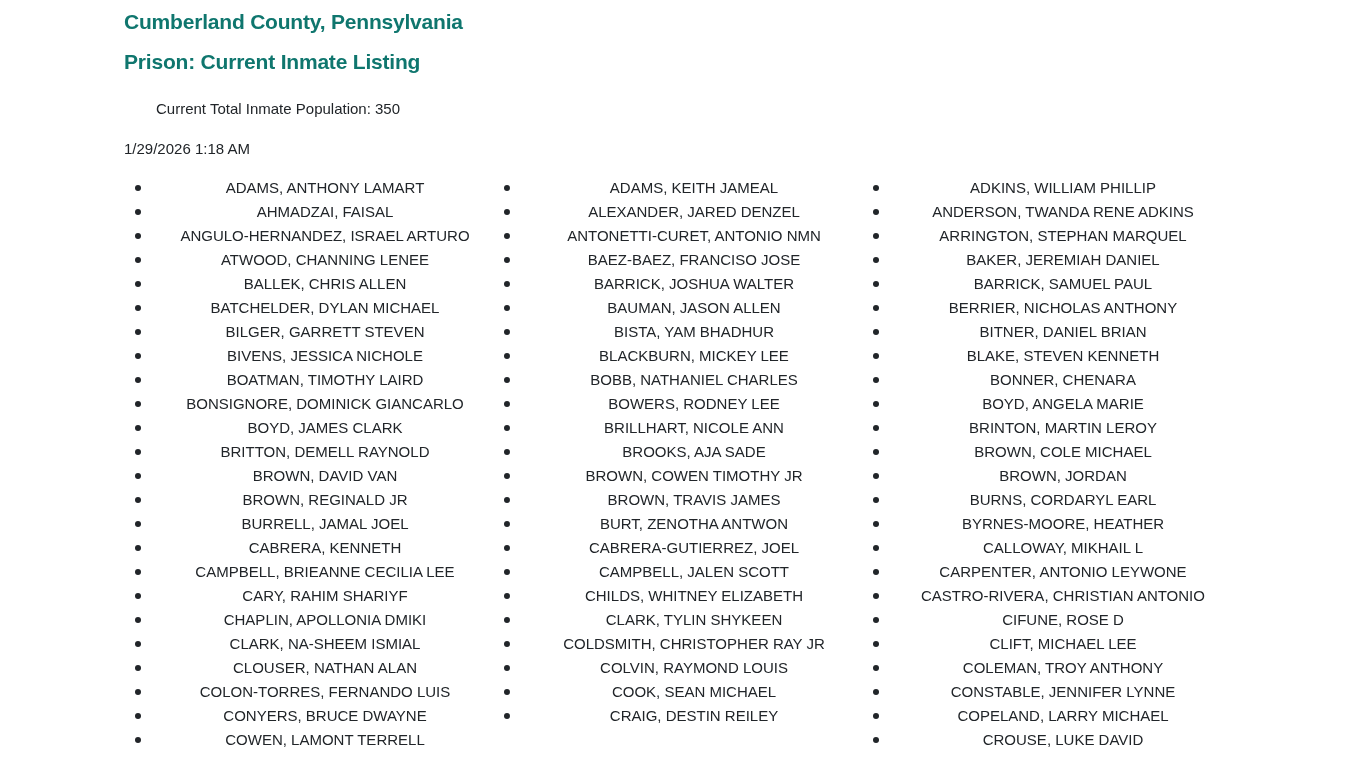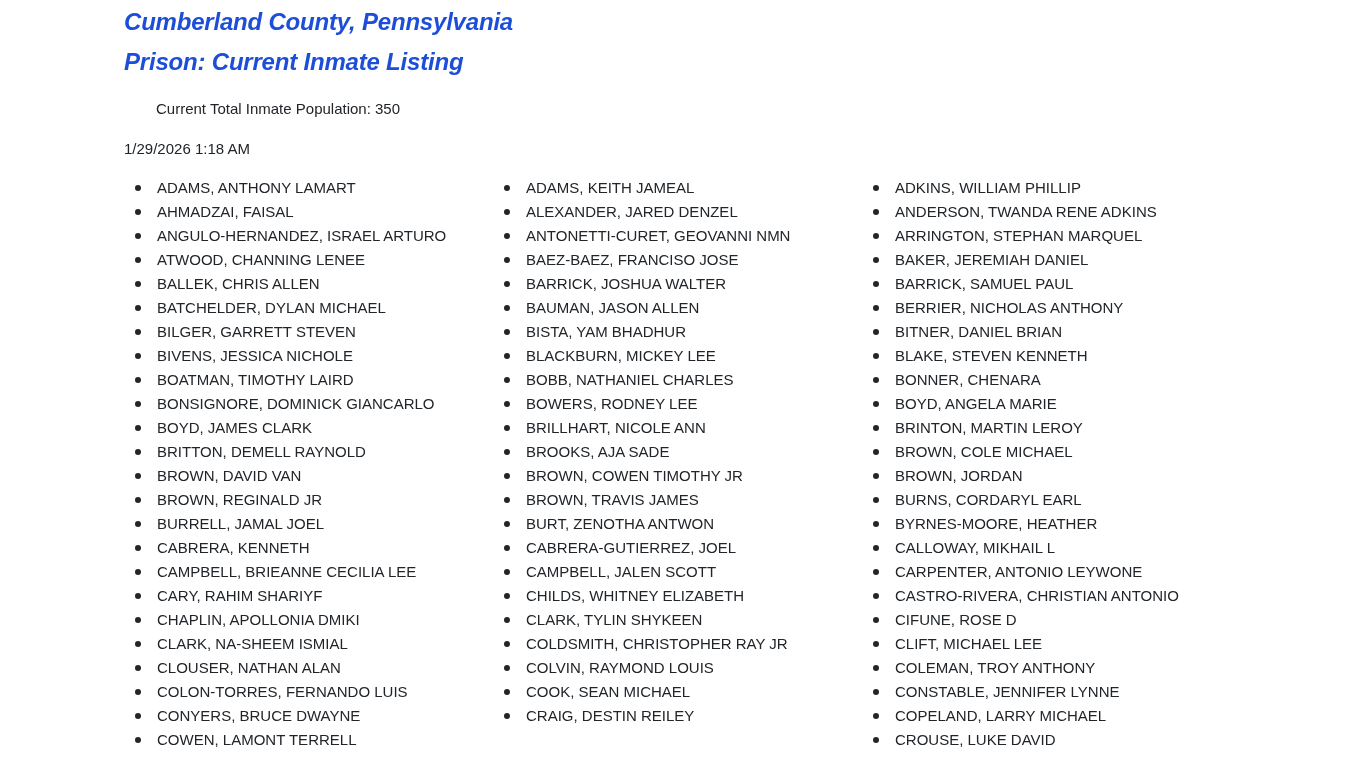--- a/index.html
+++ b/index.html
@@ -11,43 +11,43 @@
     color: #212529;
   }
   .page {
     width: 1366px;
     height: 768px;
     overflow: hidden;
     padding: 4px 0 0 124px;
     background: #ffffff;
   }
   .title {
-    font-size: 24px;
+    font-size: 21px;
     font-weight: 700;
     line-height: 36px;
     letter-spacing: -0.2px;
-    color: #1d4ed8;
-    font-style: italic;
+    color: #0f766e;
   }
   .title-line2 { margin-top: 4px; }
   .population {
     margin-top: 18px;
     font-size: 15px;
     line-height: 21px;
     margin-left: 32px;
   }
   .timestamp {
     margin-top: 19px;
     font-size: 15px;
     line-height: 21px;
   }
   .columns {
     margin-top: 17px;
     display: flex;
     flex-direction: row;
+    text-align: center;
   }
   ul.inmate-col {
     list-style: none;
     margin: 0;
     padding: 0;
     width: 369px;
     flex: 0 0 369px;
   }
   ul.inmate-col li {
     position: relative;
@@ -102,21 +102,21 @@
         <li>CHAPLIN, APOLLONIA DMIKI</li>
         <li>CLARK, NA-SHEEM ISMIAL</li>
         <li>CLOUSER, NATHAN ALAN</li>
         <li>COLON-TORRES, FERNANDO LUIS</li>
         <li>CONYERS, BRUCE DWAYNE</li>
         <li>COWEN, LAMONT TERRELL</li>
       </ul>
     <ul class="inmate-col">
         <li>ADAMS, KEITH JAMEAL</li>
         <li>ALEXANDER, JARED DENZEL</li>
-        <li>ANTONETTI-CURET, GEOVANNI NMN</li>
+        <li>ANTONETTI-CURET, ANTONIO NMN</li>
         <li>BAEZ-BAEZ, FRANCISO JOSE</li>
         <li>BARRICK, JOSHUA WALTER</li>
         <li>BAUMAN, JASON ALLEN</li>
         <li>BISTA, YAM BHADHUR</li>
         <li>BLACKBURN, MICKEY LEE</li>
         <li>BOBB, NATHANIEL CHARLES</li>
         <li>BOWERS, RODNEY LEE</li>
         <li>BRILLHART, NICOLE ANN</li>
         <li>BROOKS, AJA SADE</li>
         <li>BROWN, COWEN TIMOTHY JR</li>

